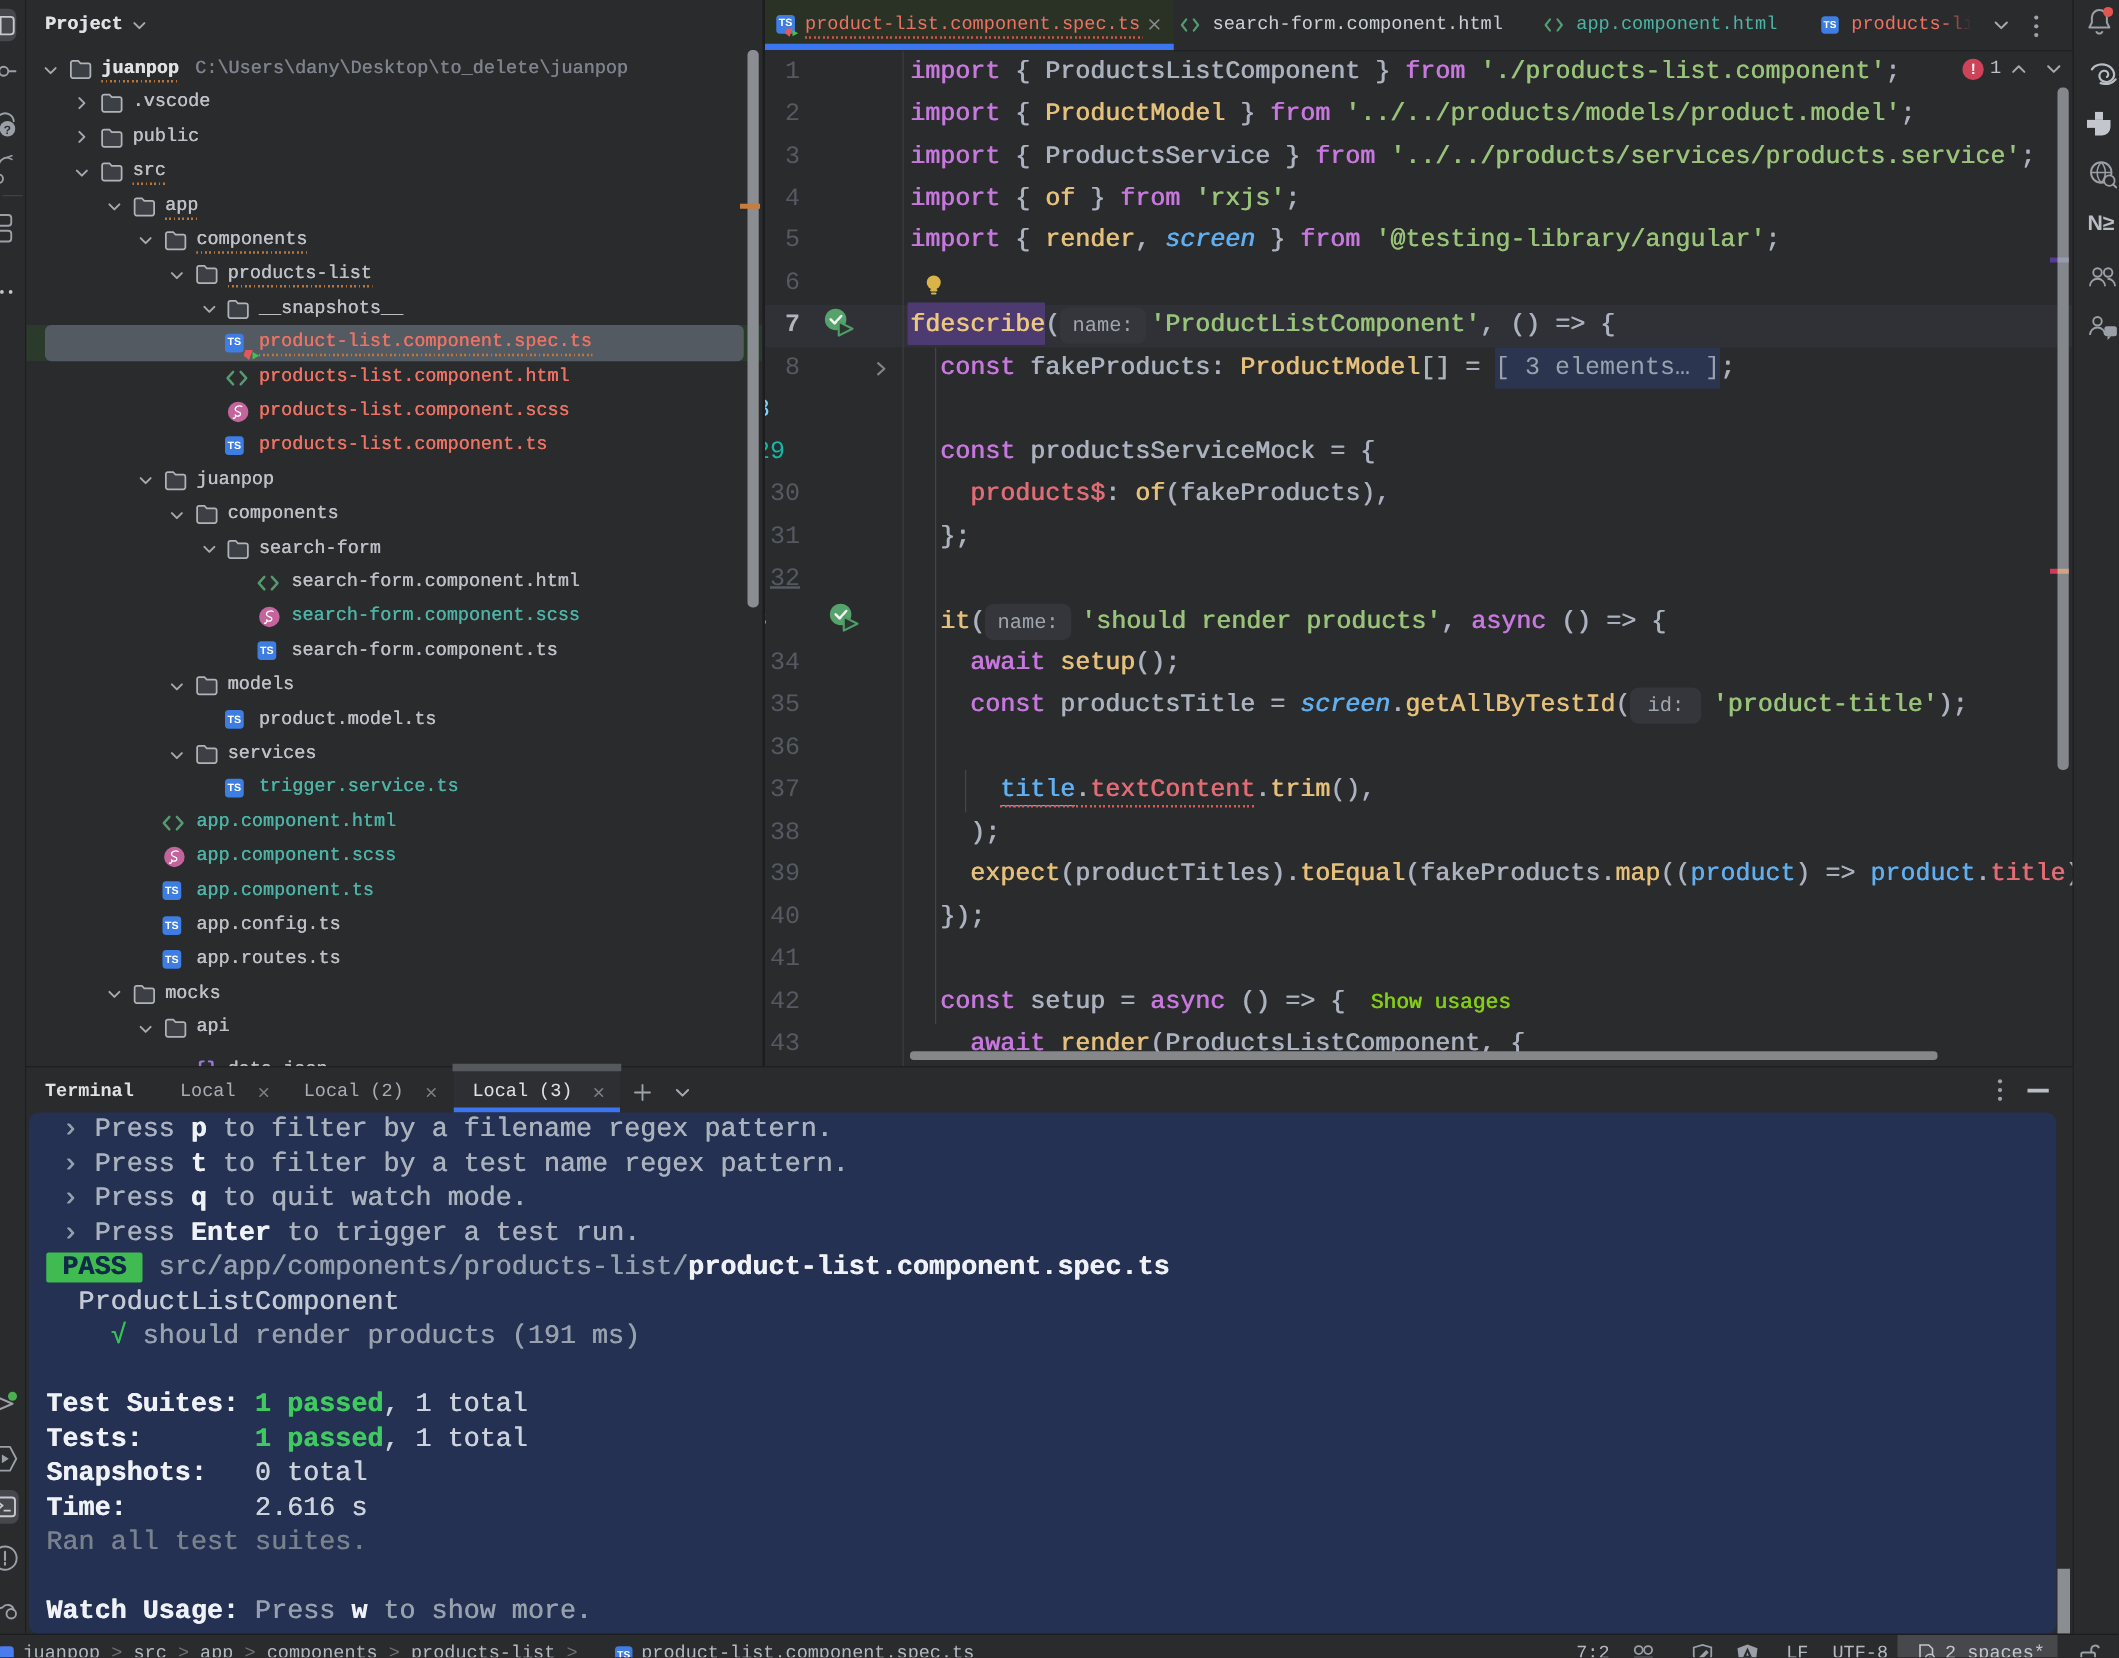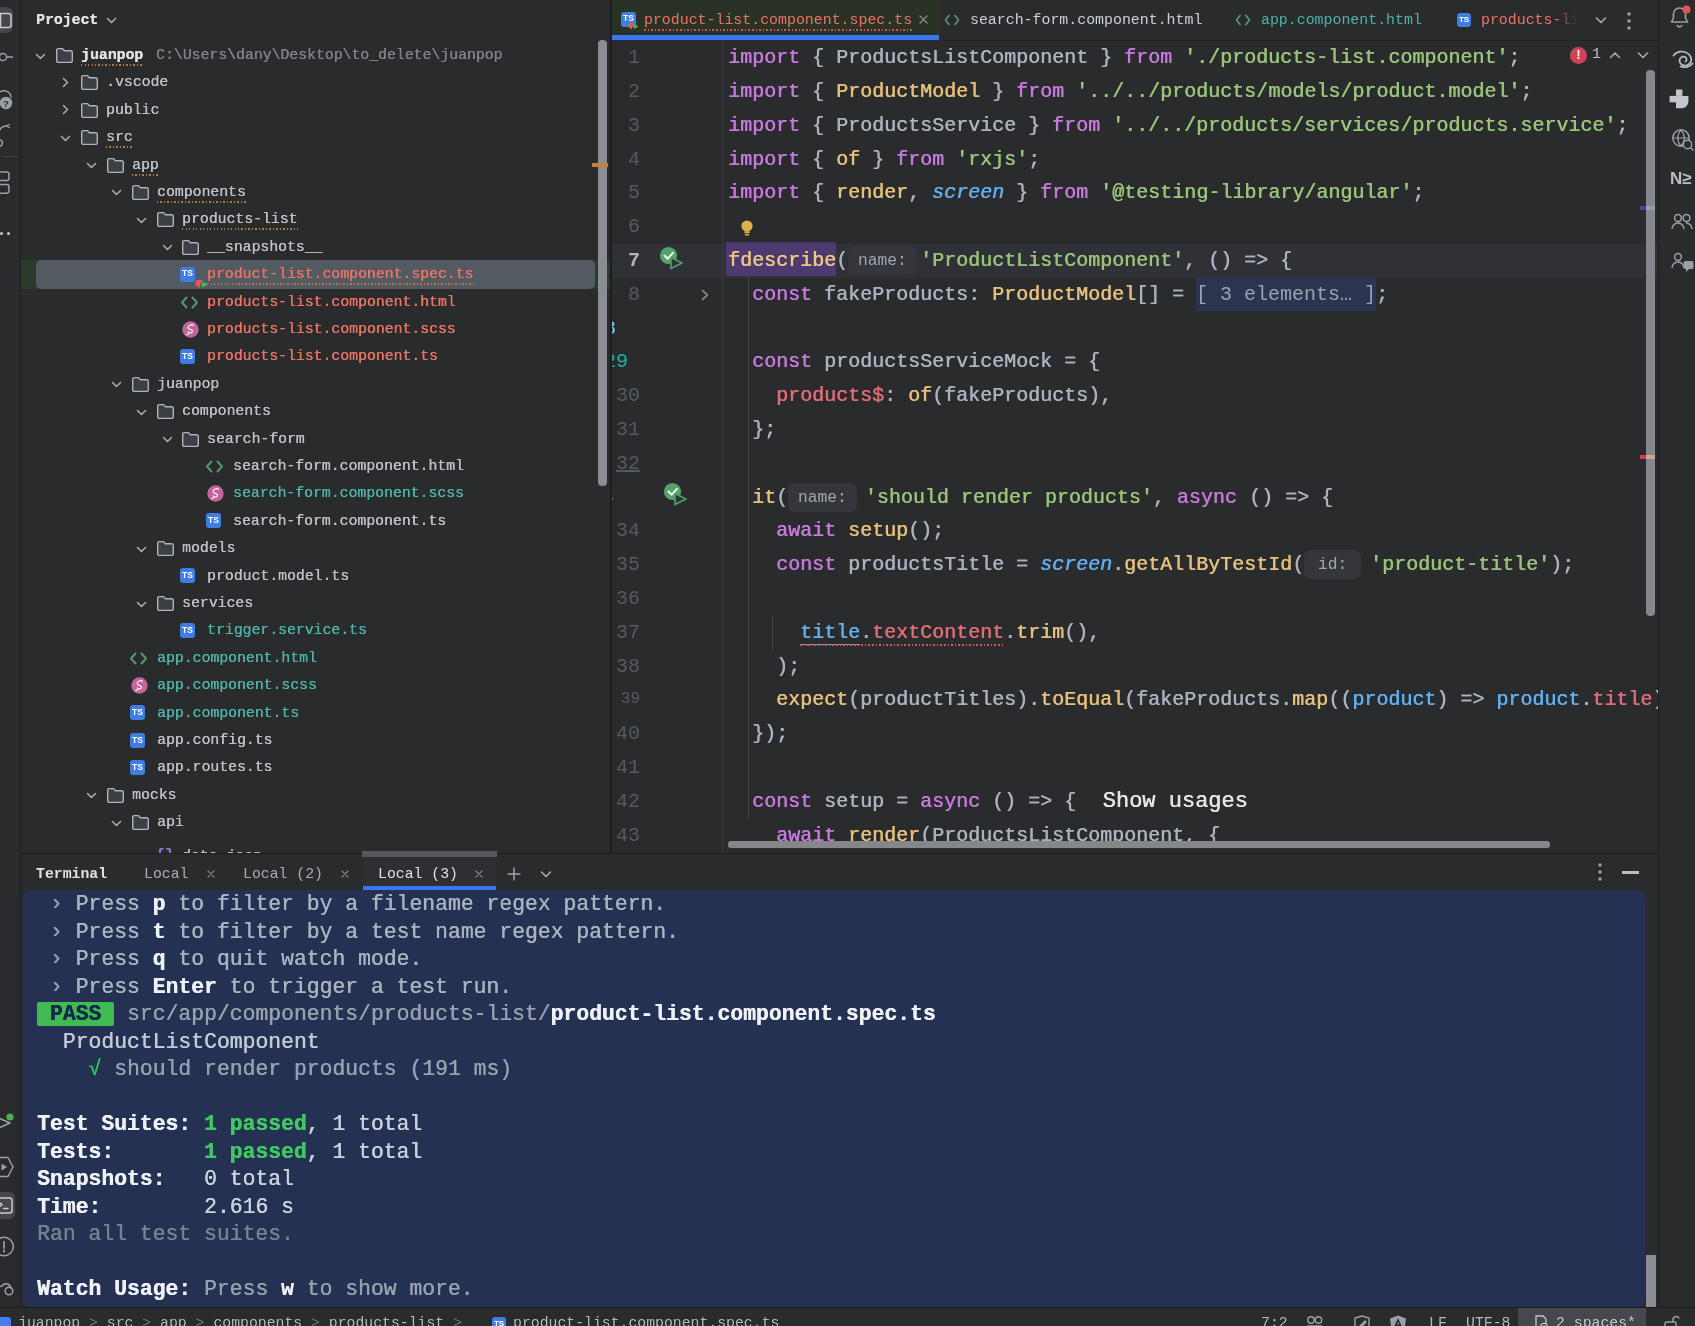--- a/index.html
+++ b/index.html
@@ -310,21 +310,21 @@
 <div class="abs" style="left:176px;top:483px;height:29px;background:#34363b;border-radius:7px;color:#a0a6af;font-size:16.3px;line-height:29px;padding:0 10px;white-space:pre;">name:</div>
 <div class="codeline" style="left:252.8px;top:480.5px;"><span class="st">'should render products'</span>, <span class="kw">async</span> () =&gt; {</div>
 <div class="codeline" style="left:116px;top:514.3px;">    <span class="kw">await </span><span class="yl">setup</span>();</div>
 <div class="codeline" style="left:116px;top:548.1px;">    <span class="kw">const </span>productsTitle = <span class="bl" style="font-style:italic">screen</span>.<span class="yl">getAllByTestId</span>(</div>
 <div class="abs" style="left:692px;top:550px;height:29px;background:#34363b;border-radius:7px;color:#a0a6af;font-size:16.3px;line-height:29px;padding:0 14px;white-space:pre;">id:</div>
 <div class="codeline" style="left:758.0px;top:548.1px;"><span class="st">'product-title'</span>);</div>
 <div class="codeline" style="left:116px;top:615.7px;">      <span class="bl" style="border-bottom:1.5px solid #61afef">title</span>.<span class="rd">textContent</span>.<span class="yl">trim</span>(),</div>
 <div class="codeline" style="left:116px;top:649.5px;">    );</div>
 <div class="codeline" style="left:116px;top:683.3px;">    <span class="yl">expect</span>(productTitles).<span class="yl">toEqual</span>(fakeProducts.<span class="yl">map</span>((<span class="bl">product</span>) =&gt; <span class="bl">product</span>.<span class="rd">title</span>)</div>
 <div class="codeline" style="left:116px;top:717.1px;">  });</div>
-<div class="codeline" style="left:116px;top:784.7px;">  <span class="kw">const </span>setup = <span class="kw">async</span> () =&gt; {<span style="color:#e5e5e5;font-size:22px">  Show usages</span></div>
+<div class="codeline" style="left:116px;top:784.7px;">  <span class="kw">const </span>setup = <span class="kw">async</span> () =&gt; {<span style="color:#84cc16;font-size:17px">  Show usages</span></div>
 <div class="codeline" style="left:116px;top:818.5px;">    <span class="kw">await </span><span class="yl">render</span>(ProductsListComponent, {</div>
 <div class="rdots" style="left:188px;top:644px;width:204px;"></div>
 <div style="position:absolute;left:-20px;top:41.1px;width:48px;text-align:right;font-size:20px;line-height:33.8px;color:#555a62;font-weight:normal;">1</div>
 <div style="position:absolute;left:-20px;top:74.9px;width:48px;text-align:right;font-size:20px;line-height:33.8px;color:#555a62;font-weight:normal;">2</div>
 <div style="position:absolute;left:-20px;top:108.7px;width:48px;text-align:right;font-size:20px;line-height:33.8px;color:#555a62;font-weight:normal;">3</div>
 <div style="position:absolute;left:-20px;top:142.5px;width:48px;text-align:right;font-size:20px;line-height:33.8px;color:#555a62;font-weight:normal;">4</div>
 <div style="position:absolute;left:-20px;top:176.3px;width:48px;text-align:right;font-size:20px;line-height:33.8px;color:#555a62;font-weight:normal;">5</div>
 <div style="position:absolute;left:-20px;top:210.1px;width:48px;text-align:right;font-size:20px;line-height:33.8px;color:#555a62;font-weight:normal;">6</div>
 <div style="position:absolute;left:-20px;top:243.9px;width:48px;text-align:right;font-size:20px;line-height:33.8px;color:#b0b4bb;font-weight:bold;">7</div>
 <div style="position:absolute;left:-20px;top:277.7px;width:48px;text-align:right;font-size:20px;line-height:33.8px;color:#555a62;font-weight:normal;">8</div>
@@ -332,21 +332,21 @@
 <div style="position:absolute;left:-20px;top:345.3px;width:48px;text-align:center;font-size:20px;line-height:33.8px;color:#14b8a6;font-weight:normal;">29</div>
 <div style="position:absolute;left:-20px;top:379.1px;width:48px;text-align:right;font-size:20px;line-height:33.8px;color:#555a62;font-weight:normal;">30</div>
 <div style="position:absolute;left:-20px;top:412.9px;width:48px;text-align:right;font-size:20px;line-height:33.8px;color:#555a62;font-weight:normal;">31</div>
 <div style="position:absolute;left:-20px;top:446.7px;width:48px;text-align:right;font-size:20px;line-height:33.8px;color:#555a62;font-weight:normal;text-decoration:underline;">32</div>
 <div style="position:absolute;left:-20px;top:480.5px;width:48px;font-size:18px;line-height:33.8px;color:#e5e5e5;font-weight:normal;">33</div>
 <div style="position:absolute;left:-20px;top:514.3px;width:48px;text-align:right;font-size:20px;line-height:33.8px;color:#555a62;font-weight:normal;">34</div>
 <div style="position:absolute;left:-20px;top:548.1px;width:48px;text-align:right;font-size:20px;line-height:33.8px;color:#555a62;font-weight:normal;">35</div>
 <div style="position:absolute;left:-20px;top:581.9px;width:48px;text-align:right;font-size:20px;line-height:33.8px;color:#555a62;font-weight:normal;">36</div>
 <div style="position:absolute;left:-20px;top:615.7px;width:48px;text-align:right;font-size:20px;line-height:33.8px;color:#555a62;font-weight:normal;">37</div>
 <div style="position:absolute;left:-20px;top:649.5px;width:48px;text-align:right;font-size:20px;line-height:33.8px;color:#555a62;font-weight:normal;">38</div>
-<div style="position:absolute;left:-20px;top:683.3px;width:48px;text-align:right;font-size:16px;line-height:33.8px;color:#555a62;font-weight:normal;">39</div>
+<div style="position:absolute;left:-20px;top:683.3px;width:48px;text-align:right;font-size:20px;line-height:33.8px;color:#555a62;font-weight:normal;">39</div>
 <div style="position:absolute;left:-20px;top:717.1px;width:48px;text-align:right;font-size:20px;line-height:33.8px;color:#555a62;font-weight:normal;">40</div>
 <div style="position:absolute;left:-20px;top:750.9px;width:48px;text-align:right;font-size:20px;line-height:33.8px;color:#555a62;font-weight:normal;">41</div>
 <div style="position:absolute;left:-20px;top:784.7px;width:48px;text-align:right;font-size:20px;line-height:33.8px;color:#555a62;font-weight:normal;">42</div>
 <div style="position:absolute;left:-20px;top:818.5px;width:48px;text-align:right;font-size:20px;line-height:33.8px;color:#555a62;font-weight:normal;">43</div>
 <div class="abs" style="left:110px;top:41px;width:1px;height:812px;background:#3a3c41;"></div>
 <svg class="abs" style="left:43px;top:246px" width="30" height="30" viewBox="0 0 30 30">
       <circle cx="13.5" cy="9.5" r="8.6" fill="#55a26c"></circle>
       <path d="M9.5 9.5 L12.7 12.7 L18 6.8" fill="none" stroke="#f3f6f3" stroke-width="2" stroke-linecap="round" stroke-linejoin="round"></path>
       <path d="M16 11.5 L27 17 L16 22.5 z" fill="#2c352e" stroke="#4f9d68" stroke-width="1.7" stroke-linejoin="round"></path>
     </svg>

